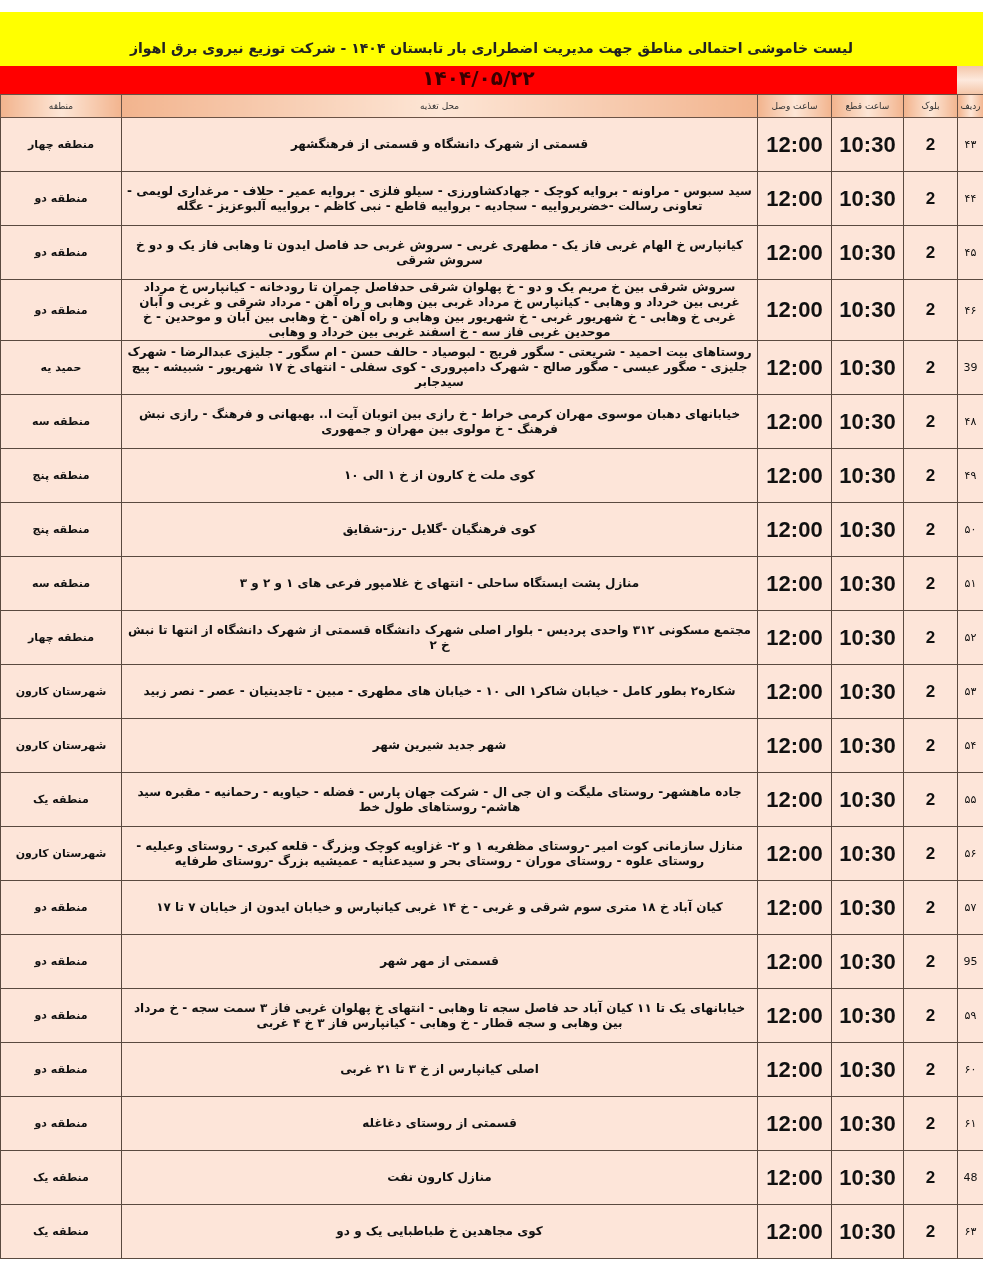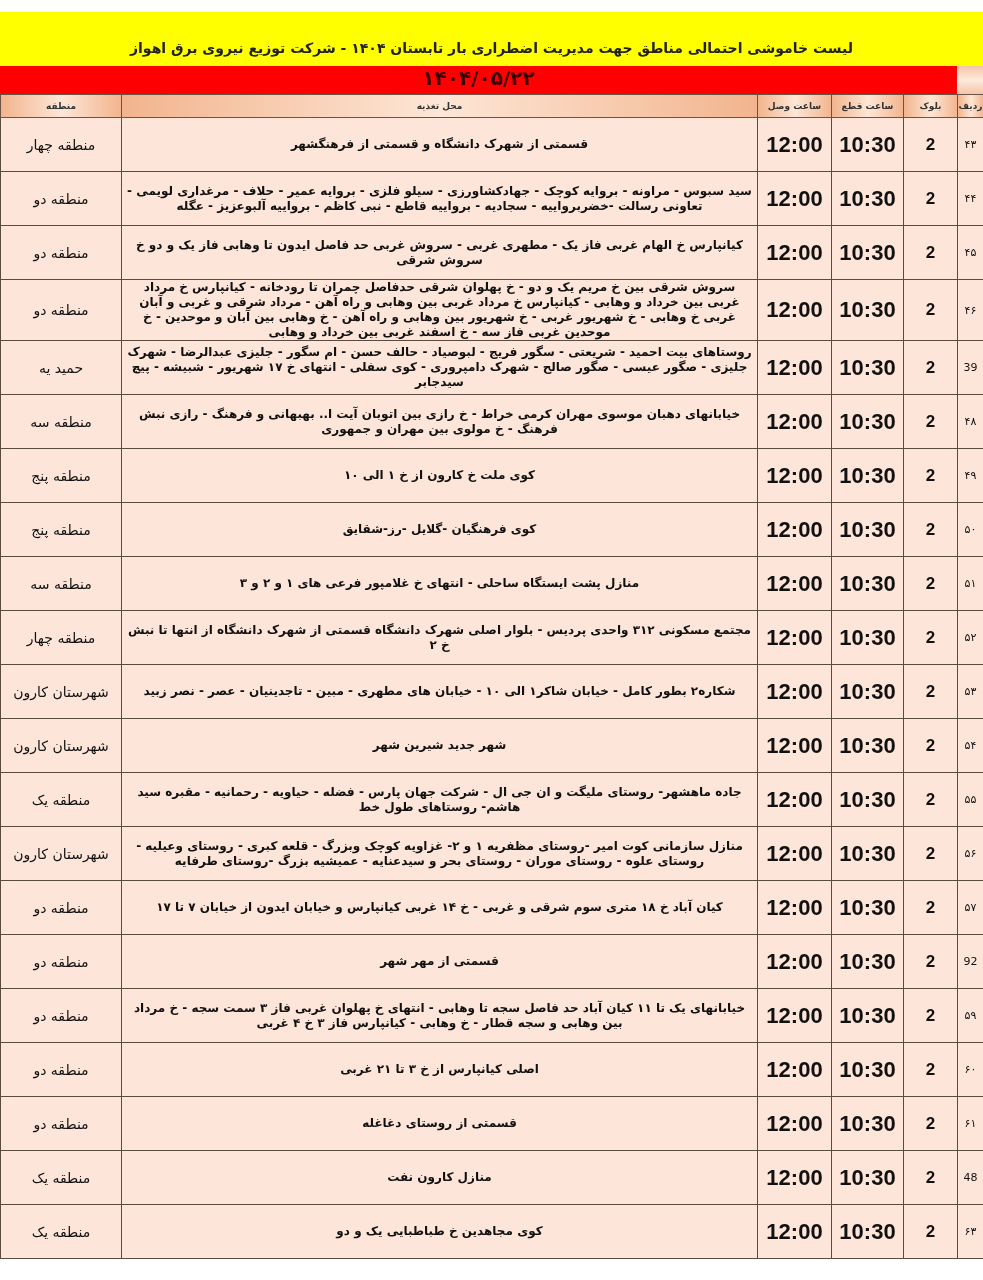--- a/index.html
+++ b/index.html
@@ -16,33 +16,33 @@
     }
     .corner-cell {
       position: absolute; left: 957px; top: 66px; width: 26px; height: 28px;
       background: linear-gradient(180deg, #f4c6a8 0%, #fde9dd 50%, #f4c6a8 100%);
     }
     table.sched {
       position: absolute; left: 0; top: 94px; width: 983px;
       border-collapse: collapse; table-layout: fixed; direction: rtl;
     }
     table.sched th {
-      height: 22px; font-size: 9px; font-weight: bold; color: #333;
+      height: 22px; font-size: 9px; font-weight: normal; color: #333;
       background: linear-gradient(90deg, #f2b48e 0%, #fde6d6 50%, #f2b48e 100%);
       border: 1px solid #6b5346; padding: 0; margin-left: 14px;
     }
     table.sched td {
       height: 53px; background: #fde5d9; border: 1px solid #5a4a40;
       text-align: center; vertical-align: middle; padding: 0 4px; color: #111;
     }
     td.c-row { font-size: 11px; font-weight: normal; }
     td.c-block { font-family: "Liberation Sans", sans-serif; font-size: 17px; font-weight: bold; }
     td.c-time { font-family: "Liberation Sans", sans-serif; font-size: 22px; font-weight: bold; }
     td.c-loc { font-size: 12px; font-weight: bold; line-height: 15px; }
-    td.c-region { font-size: 14px; font-weight: normal; }
+    td.c-region { font-size: 11px; font-weight: bold; }
   </style>
 </head>
 <body>
 
 <div class="title-band">
   <span>لیست خاموشی احتمالی مناطق جهت مدیریت اضطراری بار تابستان ۱۴۰۴ - شرکت توزیع نیروی برق اهواز</span>
 </div>
 <div class="date-band">
   <span>۱۴۰۴/۰۵/۲۲</span>
 </div>
@@ -182,21 +182,21 @@
       </tr>
       <tr>
         <td class="c-row">۵۷</td>
         <td class="c-block">2</td>
         <td class="c-time">10:30</td>
         <td class="c-time">12:00</td>
         <td class="c-loc">کیان آباد خ ۱۸ متری سوم شرقی و غربی - خ ۱۴ غربی کیانپارس و خیابان ایدون از خیابان ۷ تا ۱۷</td>
         <td class="c-region">منطقه دو</td>
       </tr>
       <tr>
-        <td class="c-row">92</td>
+        <td class="c-row">95</td>
         <td class="c-block">2</td>
         <td class="c-time">10:30</td>
         <td class="c-time">12:00</td>
         <td class="c-loc">قسمتی از مهر شهر</td>
         <td class="c-region">منطقه دو</td>
       </tr>
       <tr>
         <td class="c-row">۵۹</td>
         <td class="c-block">2</td>
         <td class="c-time">10:30</td>

